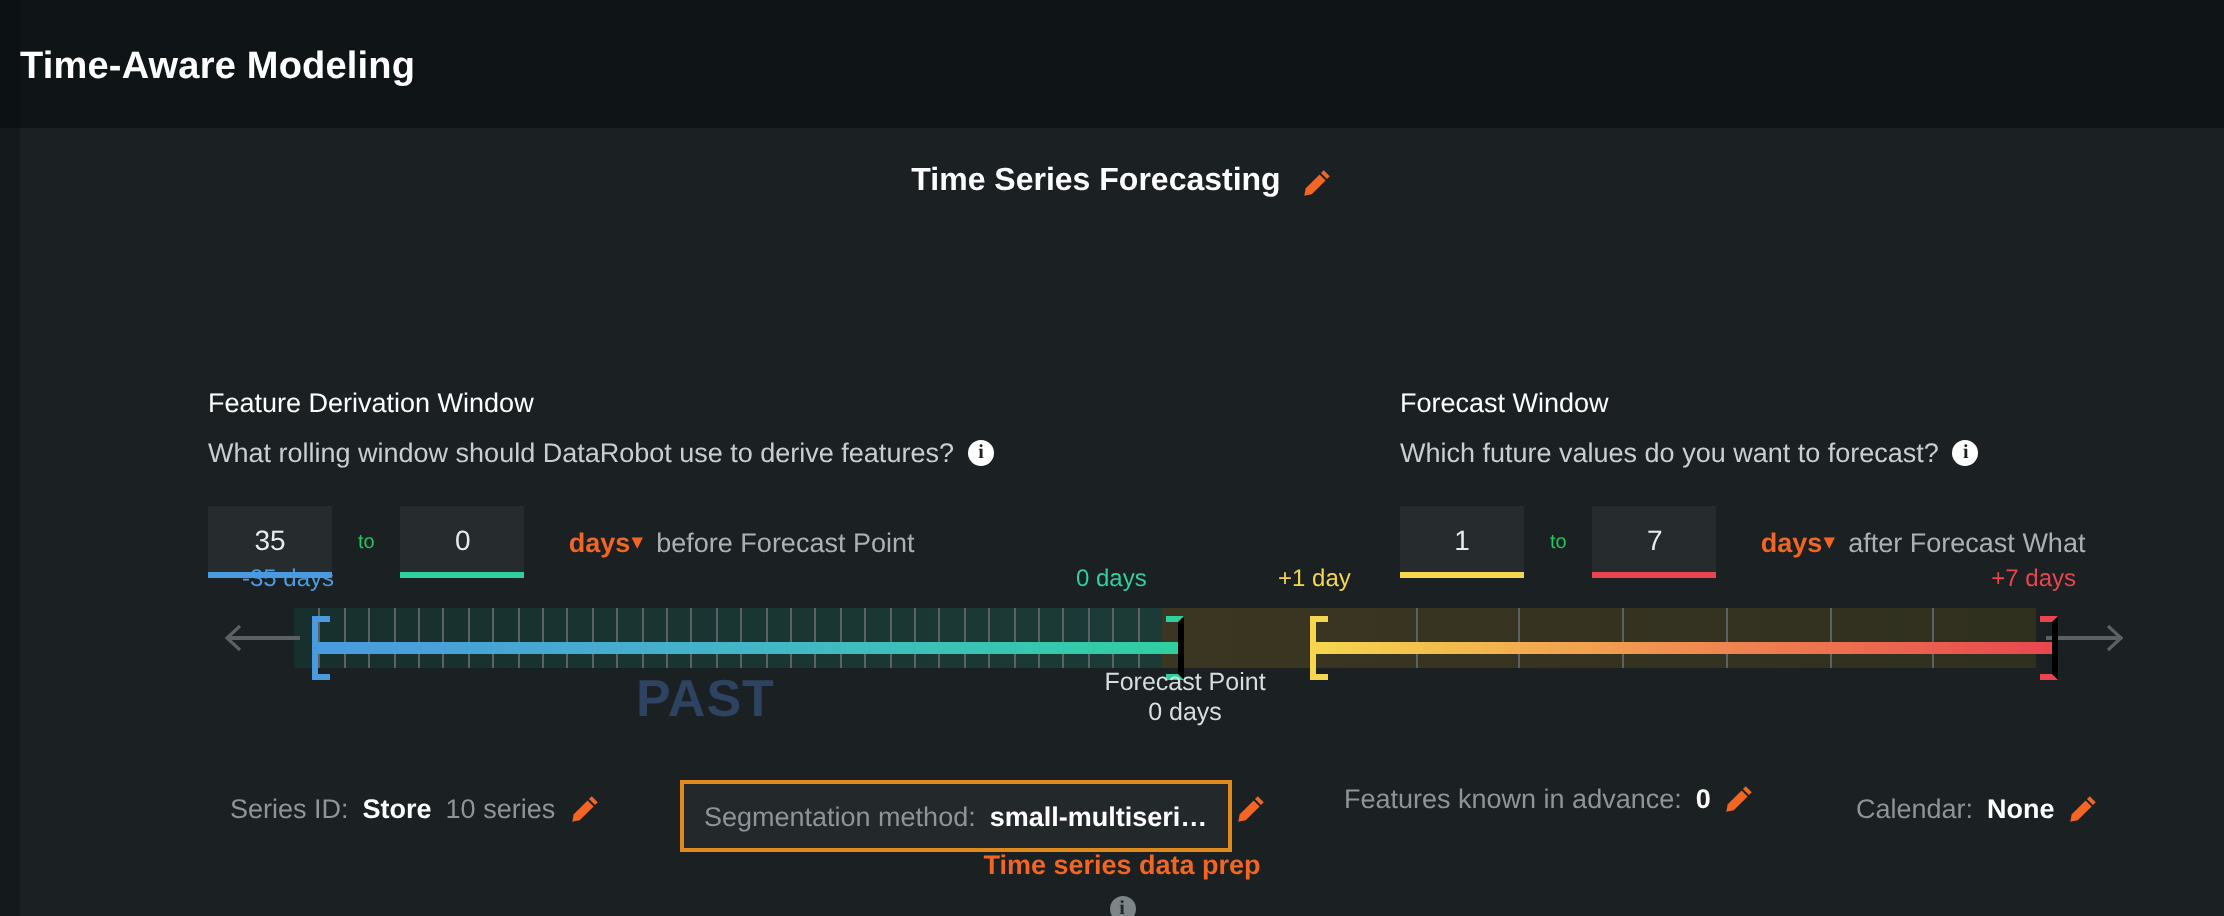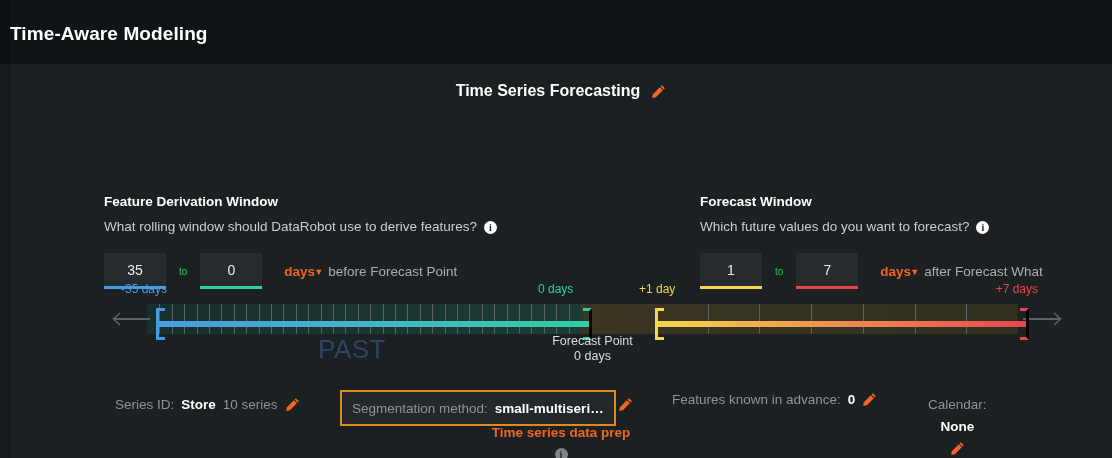--- a/index.html
+++ b/index.html
@@ -42,24 +42,24 @@
   
   .pencil { width: 15px; height: 15px; display: inline-block; position: relative; }
   .pencil svg { display: block; }
 
   
   .section { position: absolute; }
   .sec-left  { left: 94px; top: 130px; }
   .sec-right { left: 690px; top: 130px; }
 
   .sec-head {
-    font-size: 13.5px; font-weight: bold; color: #ffffff; margin-bottom: 10px;
+    font-size: 13.5px; font-weight: normal; color: #ffffff; margin-bottom: 10px;
   }
   .sec-sub {
-    font-size: 13.5px; color: #c8ced1; display: flex; align-items: flex-end; gap: 7px;
+    font-size: 13.5px; color: #c8ced1; display: flex; align-items: center; gap: 7px;
   }
   .info-dot {
     width: 13px; height: 13px; border-radius: 50%; background: #ffffff;
     color: #1b2022; font-size: 10px; font-weight: bold; font-family: "Liberation Serif", serif;
     display: inline-flex; align-items: center; justify-content: center; line-height: 1;
   }
 
   .inputs-row {
     display: flex; align-items: center; margin-top: 19px; gap: 0;
   }
@@ -136,21 +136,21 @@
   .bar-past {
     left: 147px; width: 435px;
     background: linear-gradient(90deg, #4a9ae0 0%, #43b8c4 55%, #2fcfa0 100%);
   }
   .bar-future {
     left: 646px; width: 373px;
     background: linear-gradient(90deg, #f5d64e 0%, #f08a50 52%, #e8454f 100%);
   }
 
   .era {
-    position: absolute; top: 52px; font-size: 26px; font-weight: normal; letter-spacing: .5px; text-align: center;
+    position: absolute; top: 52px; font-size: 26px; font-weight: bold; letter-spacing: .5px; text-align: center;
   }
   .era-past { left: 308px; color: #2e4361; }
   .era-future { left: 760px; color: #6b6030; }
 
   .fp-label {
     position: absolute; top: 52px; left: 500px; width: 165px; text-align: center;
     font-size: 12.5px; color: #d8dde0; line-height: 15px;
   }
 
   
@@ -165,21 +165,21 @@
   .meta-val { color: #ffffff; font-weight: bold; }
   .meta-extra { color: #8d9599; }
 
   .m-series { left: 105px; top: 7px; }
   .m-seg {
     left: 330px; top: 0; height: 30px; padding: 16px 10px;
     border: 2px solid #e08a1e; background: #23282b; align-items: center;
   }
   .m-seg-pencil { position: absolute; left: 608px; top: 7px; }
   .m-known { left: 662px; top: 2px; }
-  .m-cal   { left: 918px; top: 7px; flex-direction: column; }
+  .m-cal   { left: 918px; top: 7px; }
 
   .prep-link {
     position: absolute; left: 0; top: 361px; width: 1102px;
     display: flex; align-items: center; justify-content: center; gap: 8px;
     font-size: 13.5px; font-weight: bold; color: #f26522; cursor: pointer; flex-direction: column;
   }
   .info-dot.grey { background: #7e8589; color: #23282b; }
 </style>
 </head>
 <body>

